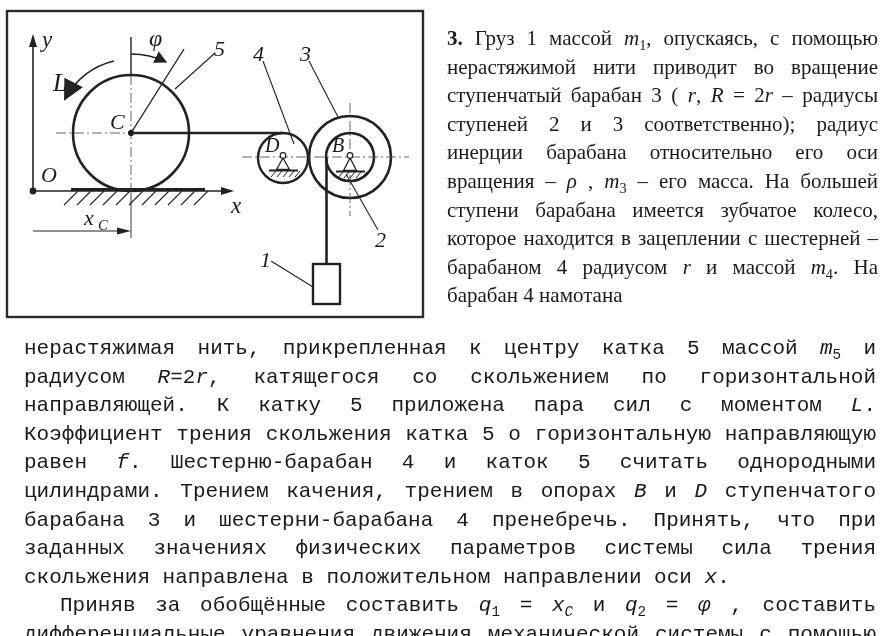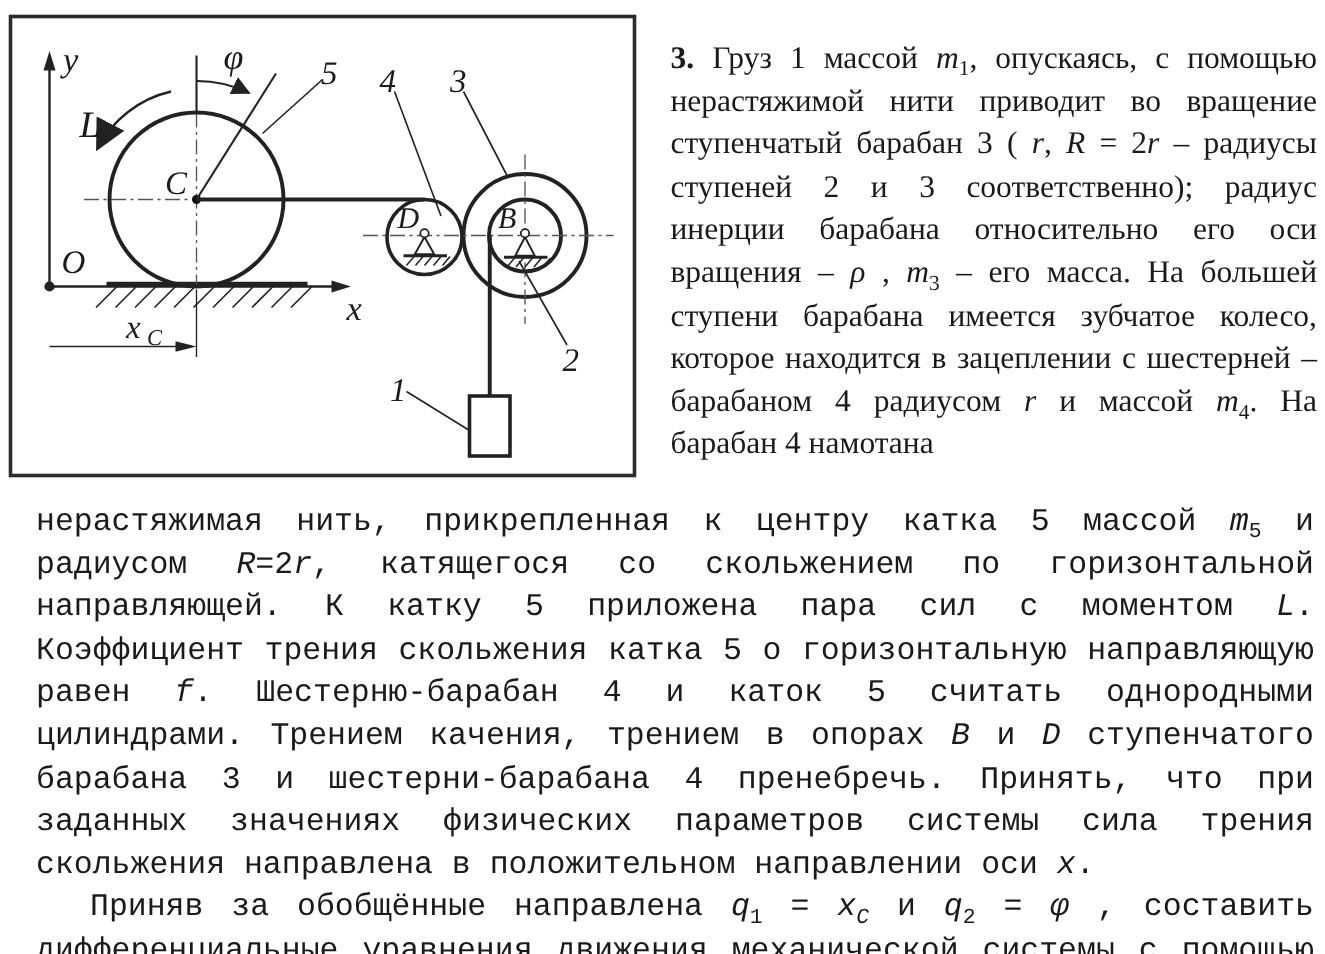--- a/index.html
+++ b/index.html
@@ -101,14 +101,14 @@
   <text x="98" y="230" font-size="15">C</text>
 </svg>
 </div>
 
 <div class="col-right">
   <p><span class="bd">3.</span><span> Груз 1 массой </span><span class="it">m</span><sub>1</sub><span>, опускаясь, с помощью нерастяжимой нити приводит во вращение ступенчатый барабан 3 ( </span><span class="it">r</span><span>, </span><span class="it">R</span><span> = 2</span><span class="it">r</span><span> – радиусы ступеней 2 и 3 соответственно); радиус инерции барабана относительно его оси вращения – </span><span class="it">ρ</span><span> , </span><span class="it">m</span><sub>3</sub><span> – его масса. На большей ступени барабана имеется зубчатое колесо, которое находится в зацеплении с шестерней – барабаном 4 радиусом </span><span class="it">r</span><span> и массой </span><span class="it">m</span><sub>4</sub><span>. На барабан 4 намотана</span></p>
 </div>
 
 <div class="bottom-block">
   <p><span>нерастяжимая нить, прикрепленная к центру катка 5 массой </span><span class="it">m</span><sub>5</sub><span> и радиусом </span><span class="it">R</span><span>=2</span><span class="it">r</span><span>, катящегося со скольжением по горизонтальной направляющей. К катку 5 приложена пара сил с моментом </span><span class="it">L</span><span>. Коэффициент трения скольжения катка 5 о горизонтальную направляющую равен </span><span class="it">f</span><span>. Шестерню-барабан 4 и каток 5 считать однородными цилиндрами. Трением качения, трением в опорах </span><span class="it">B</span><span> и </span><span class="it">D</span><span> ступенчатого барабана 3 и шестерни-барабана 4 пренебречь. Принять, что при заданных значениях физических параметров системы сила трения скольжения направлена в положительном направлении оси </span><span class="it">x</span><span>.</span></p>
-  <p class="task-par"><span>Приняв за обобщённые направлена </span><span class="it">q</span><sub>1</sub><span> = </span><span class="it">x</span><sub class="it">C</sub><span> и </span><span class="it">q</span><sub>2</sub><span> = </span><span class="it">φ</span><span> , составить дифференциальные уравнения движения механической системы с помощью «Уравнений Лагранжа 6-го рода».</span></p>
+  <p class="task-par"><span>Приняв за обобщённые составить </span><span class="it">q</span><sub>1</sub><span> = </span><span class="it">x</span><sub class="it">C</sub><span> и </span><span class="it">q</span><sub>2</sub><span> = </span><span class="it">φ</span><span> , составить дифференциальные уравнения движения механической системы с помощью «Уравнений Лагранжа 6-го рода».</span></p>
 </div>
 
 </body></html>

